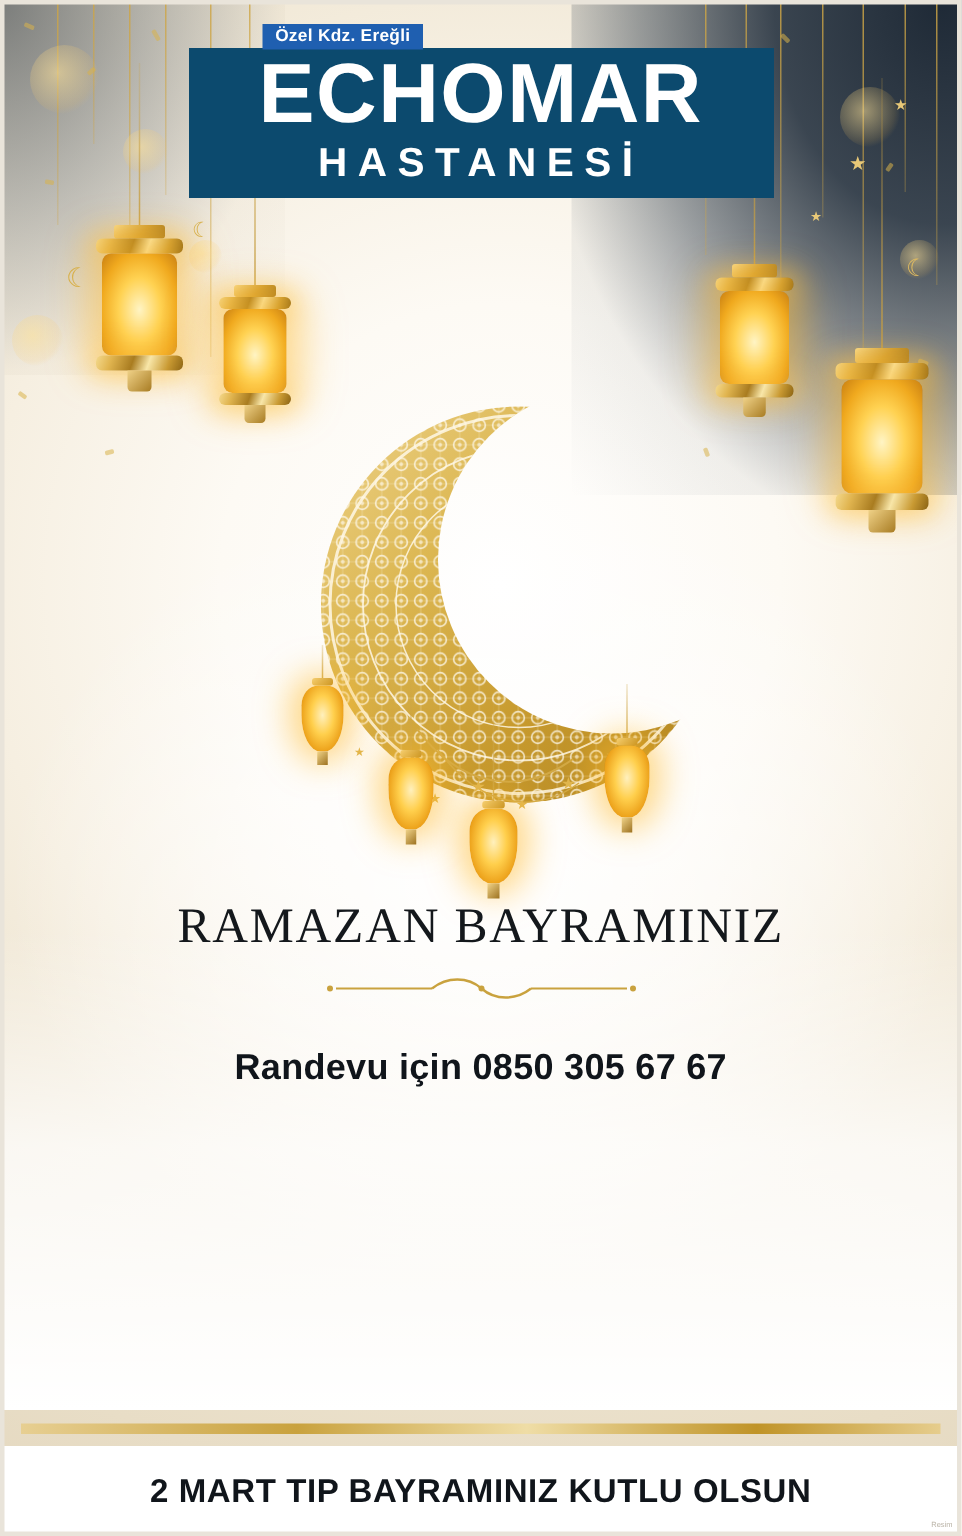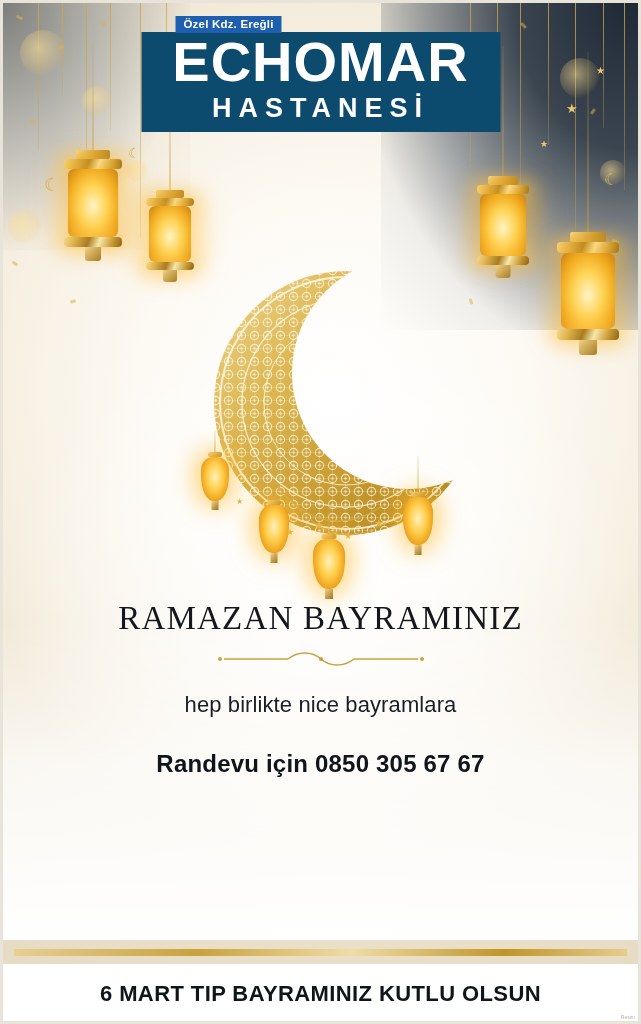--- a/index.html
+++ b/index.html
@@ -128,21 +128,21 @@
   }
 
   
   .logo-wrap {
     position: absolute;
     left: 50%;
     top: 14px;
     transform: translateX(-50%);
     z-index: 40;
     text-align: center;
-    width: 359px;
+    width: 390px;
   }
   .logo-kicker {
     display: inline-block;
     background: #1f5fb0;
     color: #ffffff;
     font-size: 11.5px;
     font-weight: bold;
     letter-spacing: 0.2px;
     padding: 2px 8px 2px 8px;
     line-height: 1.15;
@@ -474,27 +474,26 @@
         <path d="M8 9 H72" stroke="#c9a23e" stroke-width="1.4" fill="none"></path>
         <path d="M138 9 H202" stroke="#c9a23e" stroke-width="1.4" fill="none"></path>
         <path d="M72 9 C 82 1, 96 1, 105 9 C 114 17, 128 17, 138 9" stroke="#c9a23e" stroke-width="1.6" fill="none"></path>
         <circle cx="105" cy="9" r="2" fill="#c9a23e"></circle>
         <circle cx="4" cy="9" r="2" fill="#c9a23e"></circle>
         <circle cx="206" cy="9" r="2" fill="#c9a23e"></circle>
       </svg>
     </div>
 
     <div class="tagline">
-      <div>hep birlikte nice bayramlara</div>
     </div>
 
     <div class="phone">Randevu için 0850 305 67 67</div>
   </div>
 
   <div class="gold-rule"></div>
   <div class="bottom-bar">
-    <div class="bb-text">6 MART TIP BAYRAMINIZ  KUTLU OLSUN</div>
+    <div class="bb-text">2 MART TIP BAYRAMINIZ  KUTLU OLSUN</div>
   </div>
 
   <div class="credit">Resim</div>
 
   <div class="frame-edge"></div>
 </div>
 
 </body></html>

